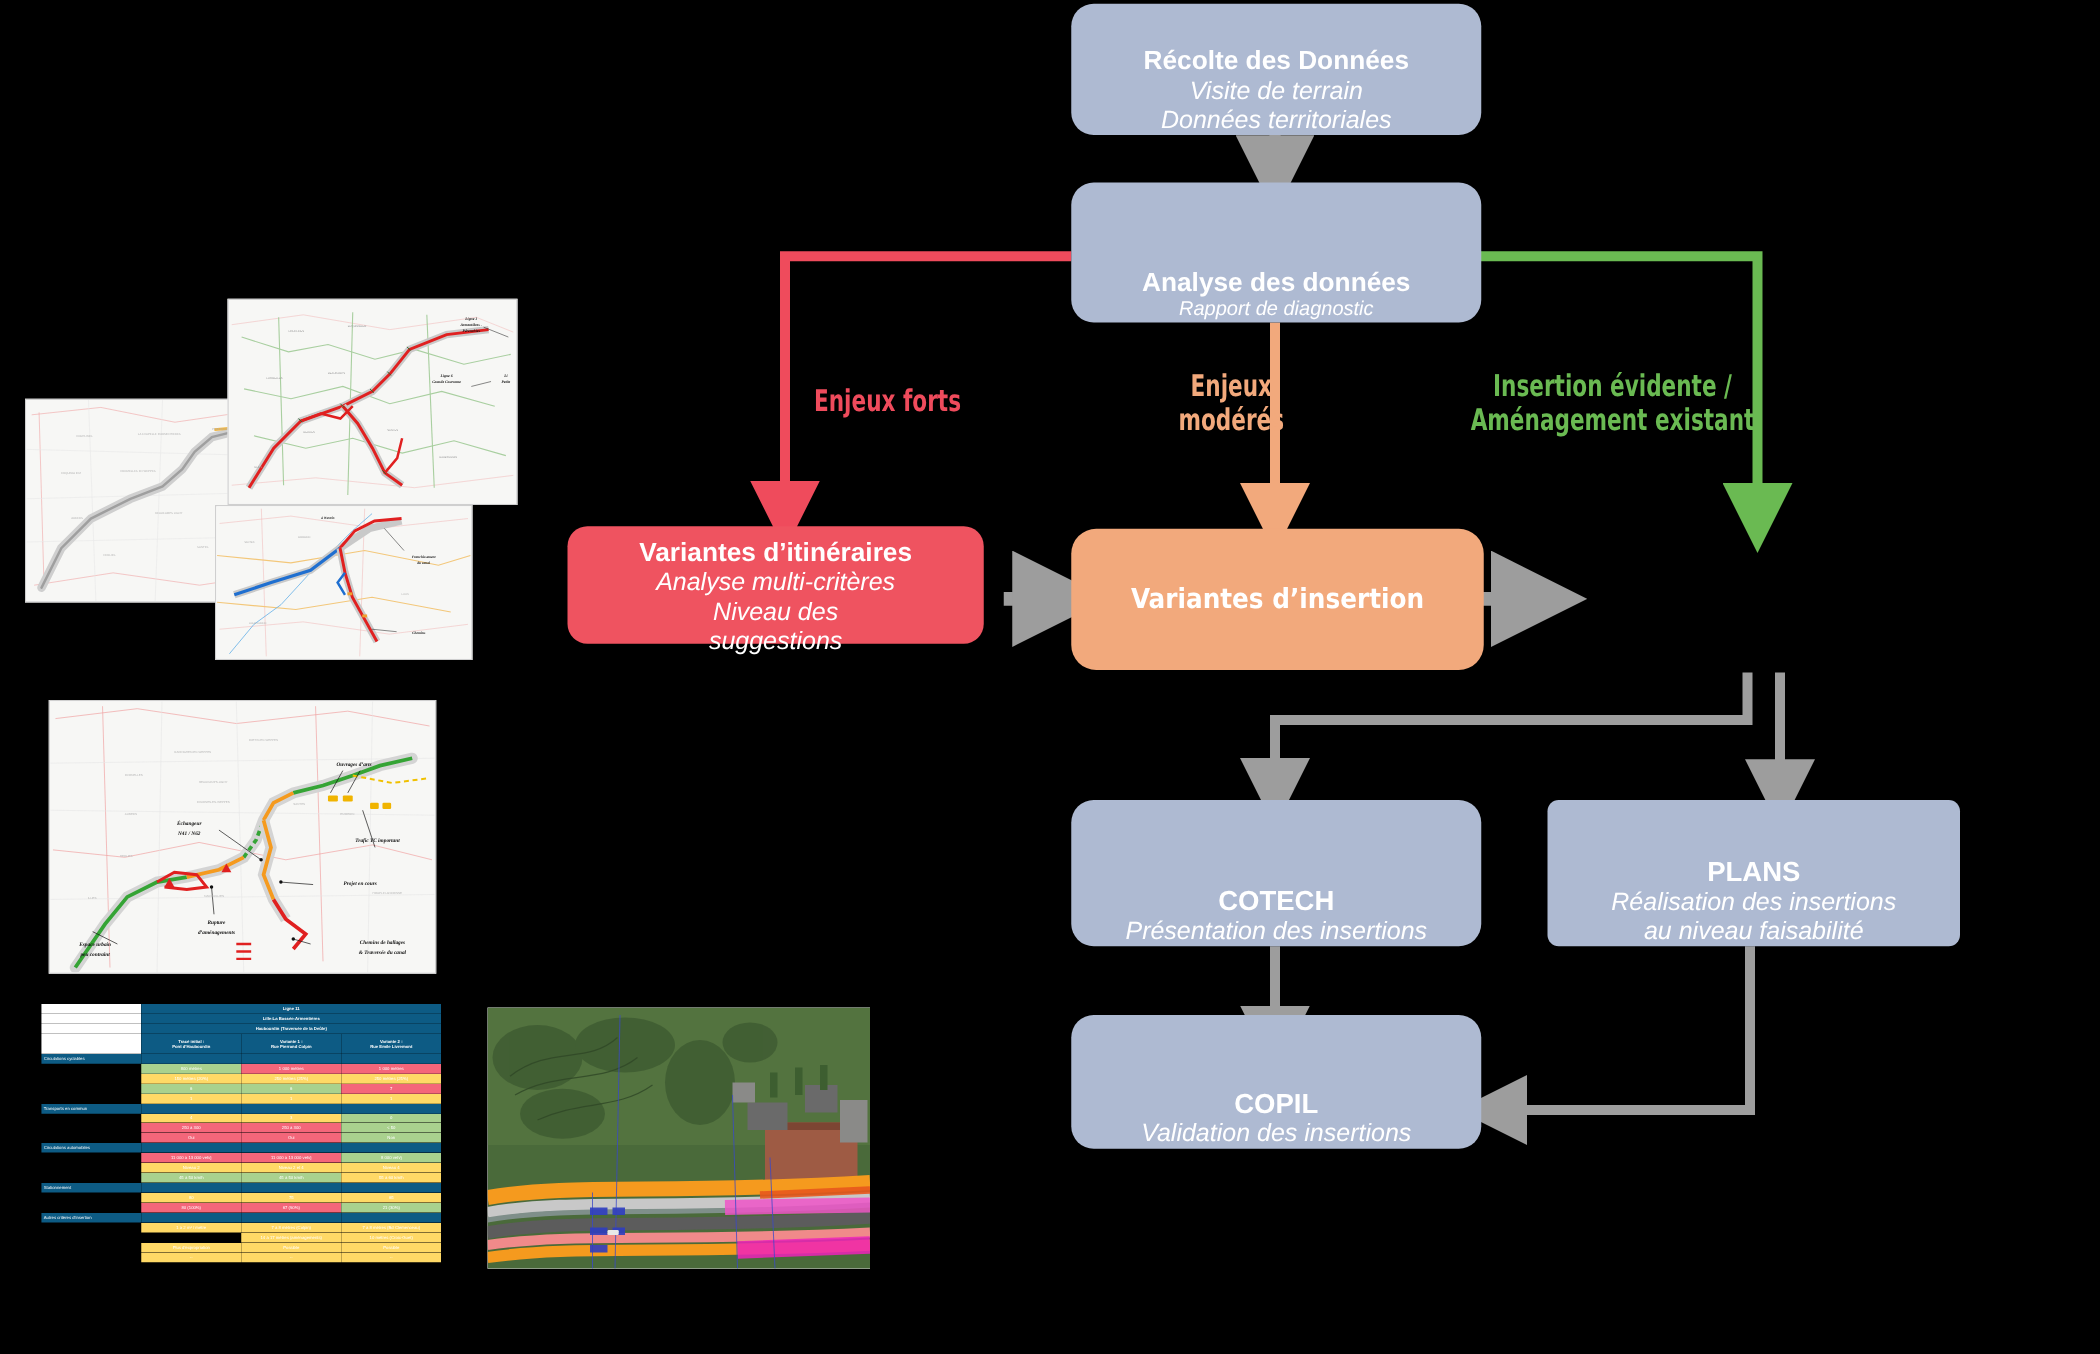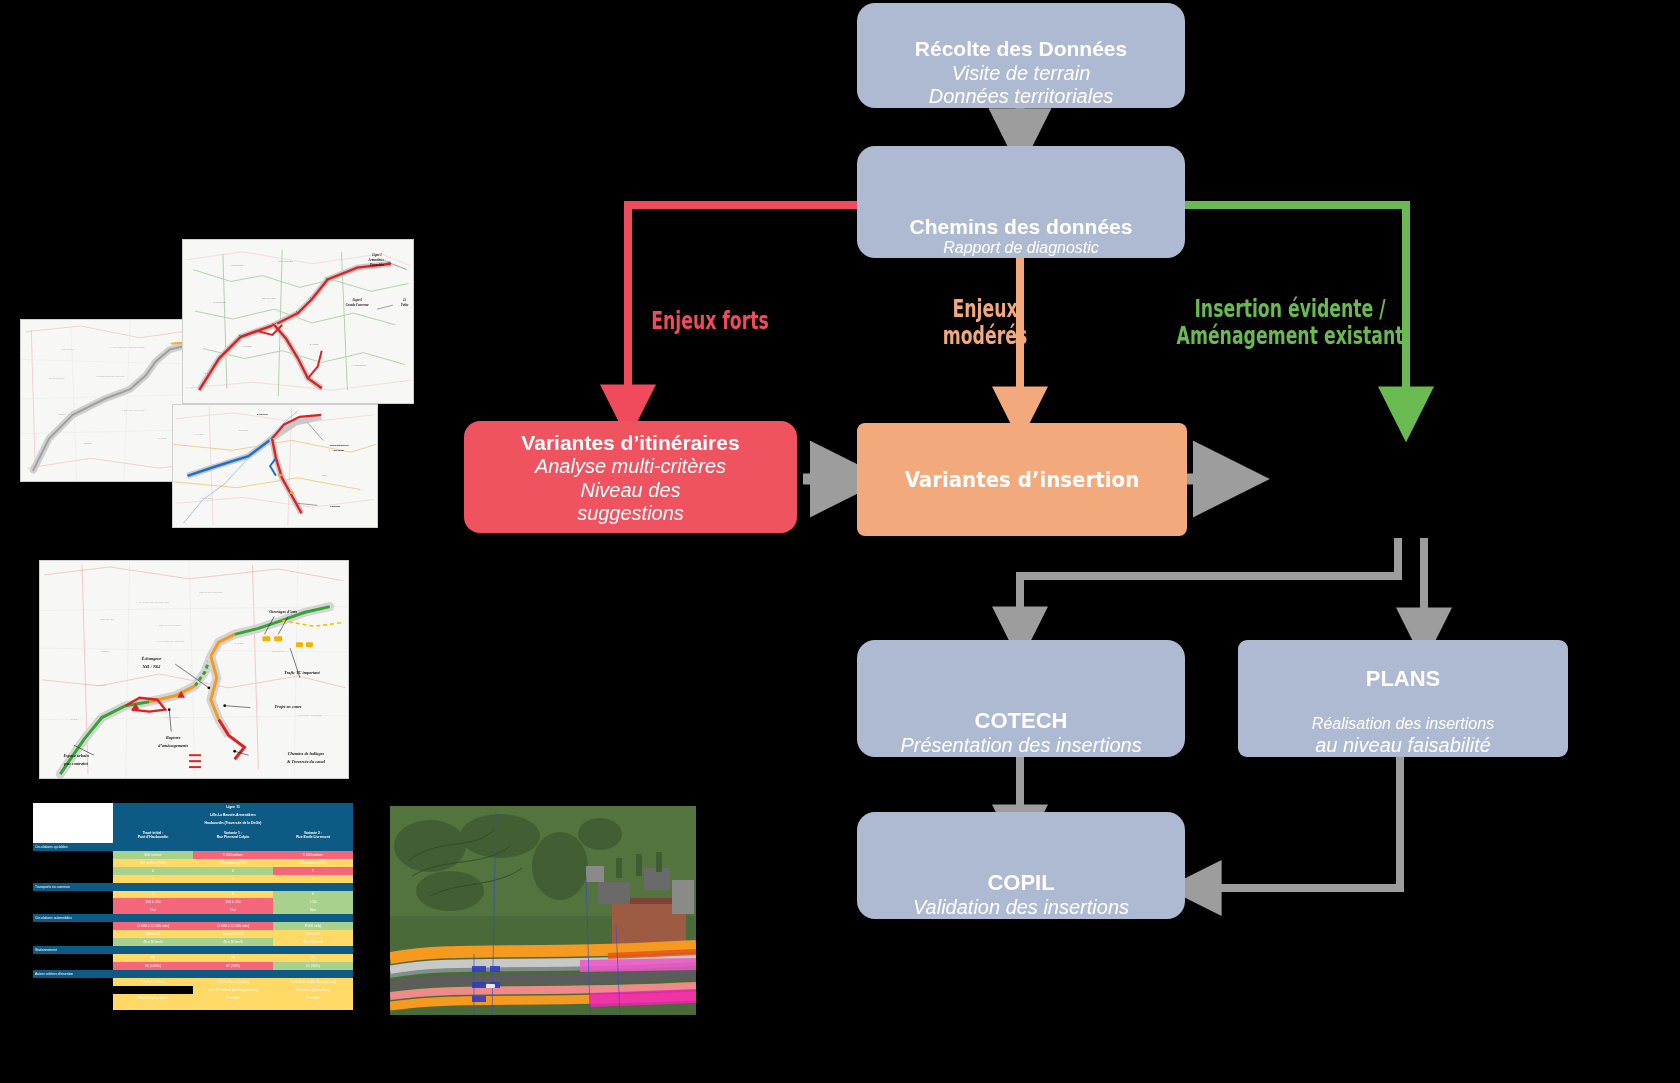--- a/index.html
+++ b/index.html
@@ -7,21 +7,21 @@
        font-family:"Liberation Sans","DejaVu Sans",sans-serif;}
   #stage{position:absolute;left:0;top:0;width:1680px;height:1083px;background:#000;}
 
   .node{position:absolute;display:flex;flex-direction:column;align-items:center;
         justify-content:center;text-align:center;color:#fff;box-sizing:border-box;}
   .node .t1{font-weight:bold;line-height:1.16;}
   .node .t2{font-style:italic;line-height:1.16;}
 
   .blue{background:#aebad2;border-radius:18px;justify-content:flex-end;}
   .red{background:#ef5360;border-radius:16px;}
-  .orange{background:#f2a97c;border-radius:8px;}
+  .orange{background:#f2a97c;border-radius:20px;}
   .green{background:#9fcf8c;border-radius:16px;}
 
   .edgelbl{position:absolute;font-weight:bold;text-align:center;line-height:1.12;
            font-family:"DejaVu Sans Condensed","Liberation Sans",sans-serif;
            transform:scaleX(.80);}
   svg.wires{position:absolute;left:0;top:0;width:1680px;height:1083px;overflow:visible;}
 
   .pic{position:absolute;background:#fff;overflow:hidden;box-sizing:border-box;}
   .mapbg{position:absolute;inset:0;background:#f7f7f5;}
   .tbl{position:absolute;overflow:hidden;background:#000;}
@@ -78,44 +78,44 @@
     <path d="M1400,757 L1400,888 L1196,888" stroke="#9d9d9d" stroke-width="8" fill="none" marker-end="url(#ag)"></path>
   </svg>
 
   <div class="node blue" style="left:857px;top:3px;width:328px;height:105px;">
     <div class="t1" style="font-size:21px;">Récolte des Données</div>
     <div class="t2" style="font-size:20px;">Visite de terrain</div>
     <div class="t2" style="font-size:20px;">Données territoriales</div>
   </div>
 
   <div class="node blue" style="left:857px;top:146px;width:328px;height:112px;">
-    <div class="t1" style="font-size:21px;">Chemins des données</div>
+    <div class="t1" style="font-size:21px;">Analyse des données</div>
     <div class="t2" style="font-size:16px;">Rapport de diagnostic</div>
   </div>
 
-  <div class="node red" style="left:464px;top:421px;width:333px;height:112px;justify-content:flex-start;padding-top:10px;">
+  <div class="node red" style="left:454px;top:421px;width:333px;height:94px;justify-content:flex-start;padding-top:10px;">
     <div class="t1" style="font-size:21px;">Variantes d’itinéraires</div>
     <div class="t2" style="font-size:20px;">Analyse multi-critères</div>
     <div class="t2" style="font-size:20px;">Niveau des</div>
     <div class="t2" style="font-size:20px;">suggestions</div>
   </div>
 
   <div class="node orange" style="left:857px;top:423px;width:330px;height:113px;">
     <div class="t1" style="font-size:22px;font-family:'DejaVu Sans Condensed','Liberation Sans',sans-serif;">Variantes d’insertion</div>
   </div>
 
 
   <div class="node blue" style="left:857px;top:640px;width:328px;height:117px;">
     <div class="t1" style="font-size:22px;">COTECH</div>
     <div class="t2" style="font-size:20px;">Présentation des insertions</div>
   </div>
 
   <div class="node blue" style="left:1238px;top:640px;width:330px;height:117px;border-radius:9px;">
     <div class="t1" style="font-size:22px;">PLANS</div>
-    <div class="t2" style="font-size:16px;margin-top:24px;">Réalisation des insertions</div>
+    <div class="t2" style="font-size:20px;">Réalisation des insertions</div>
     <div class="t2" style="font-size:20px;">au niveau faisabilité</div>
   </div>
 
   <div class="node blue" style="left:857px;top:812px;width:328px;height:107px;">
     <div class="t1" style="font-size:22px;">COPIL</div>
     <div class="t2" style="font-size:20px;">Validation des insertions</div>
   </div>
 
   <div class="edgelbl" style="left:610px;top:308px;width:200px;font-size:24px;color:#ef4b5c;">
     <div>Enjeux forts</div>

